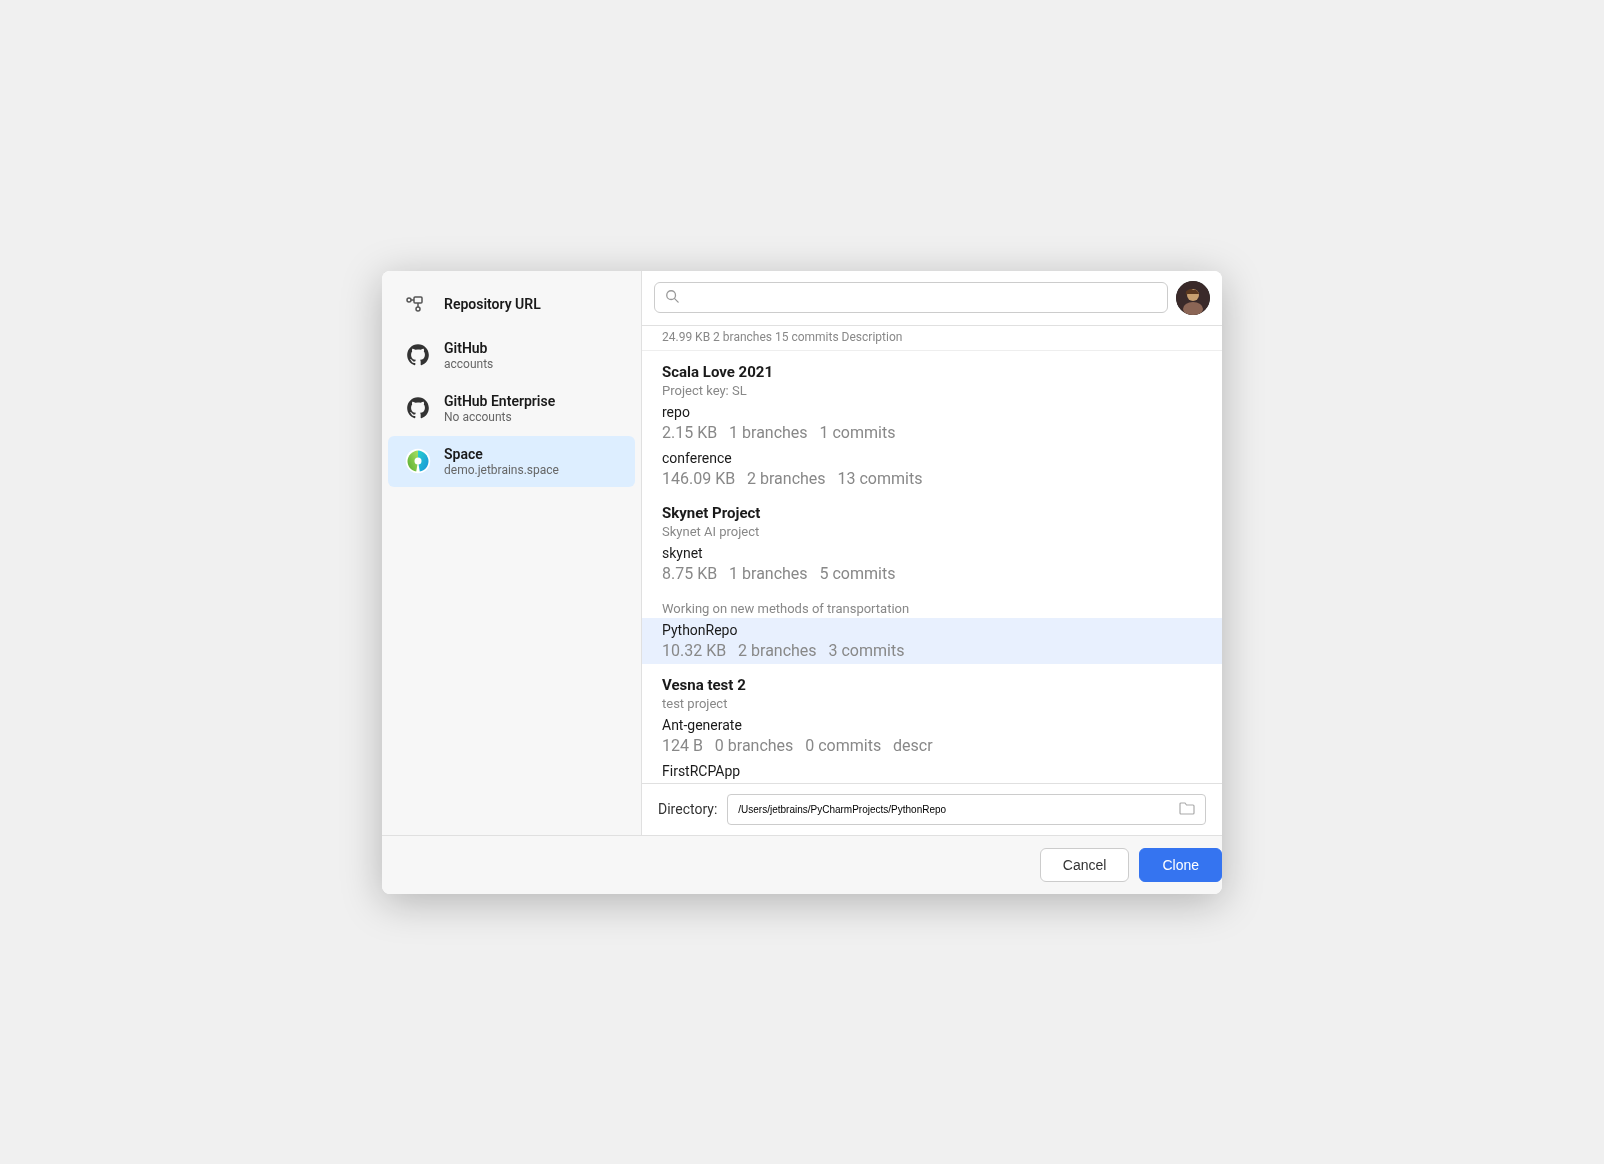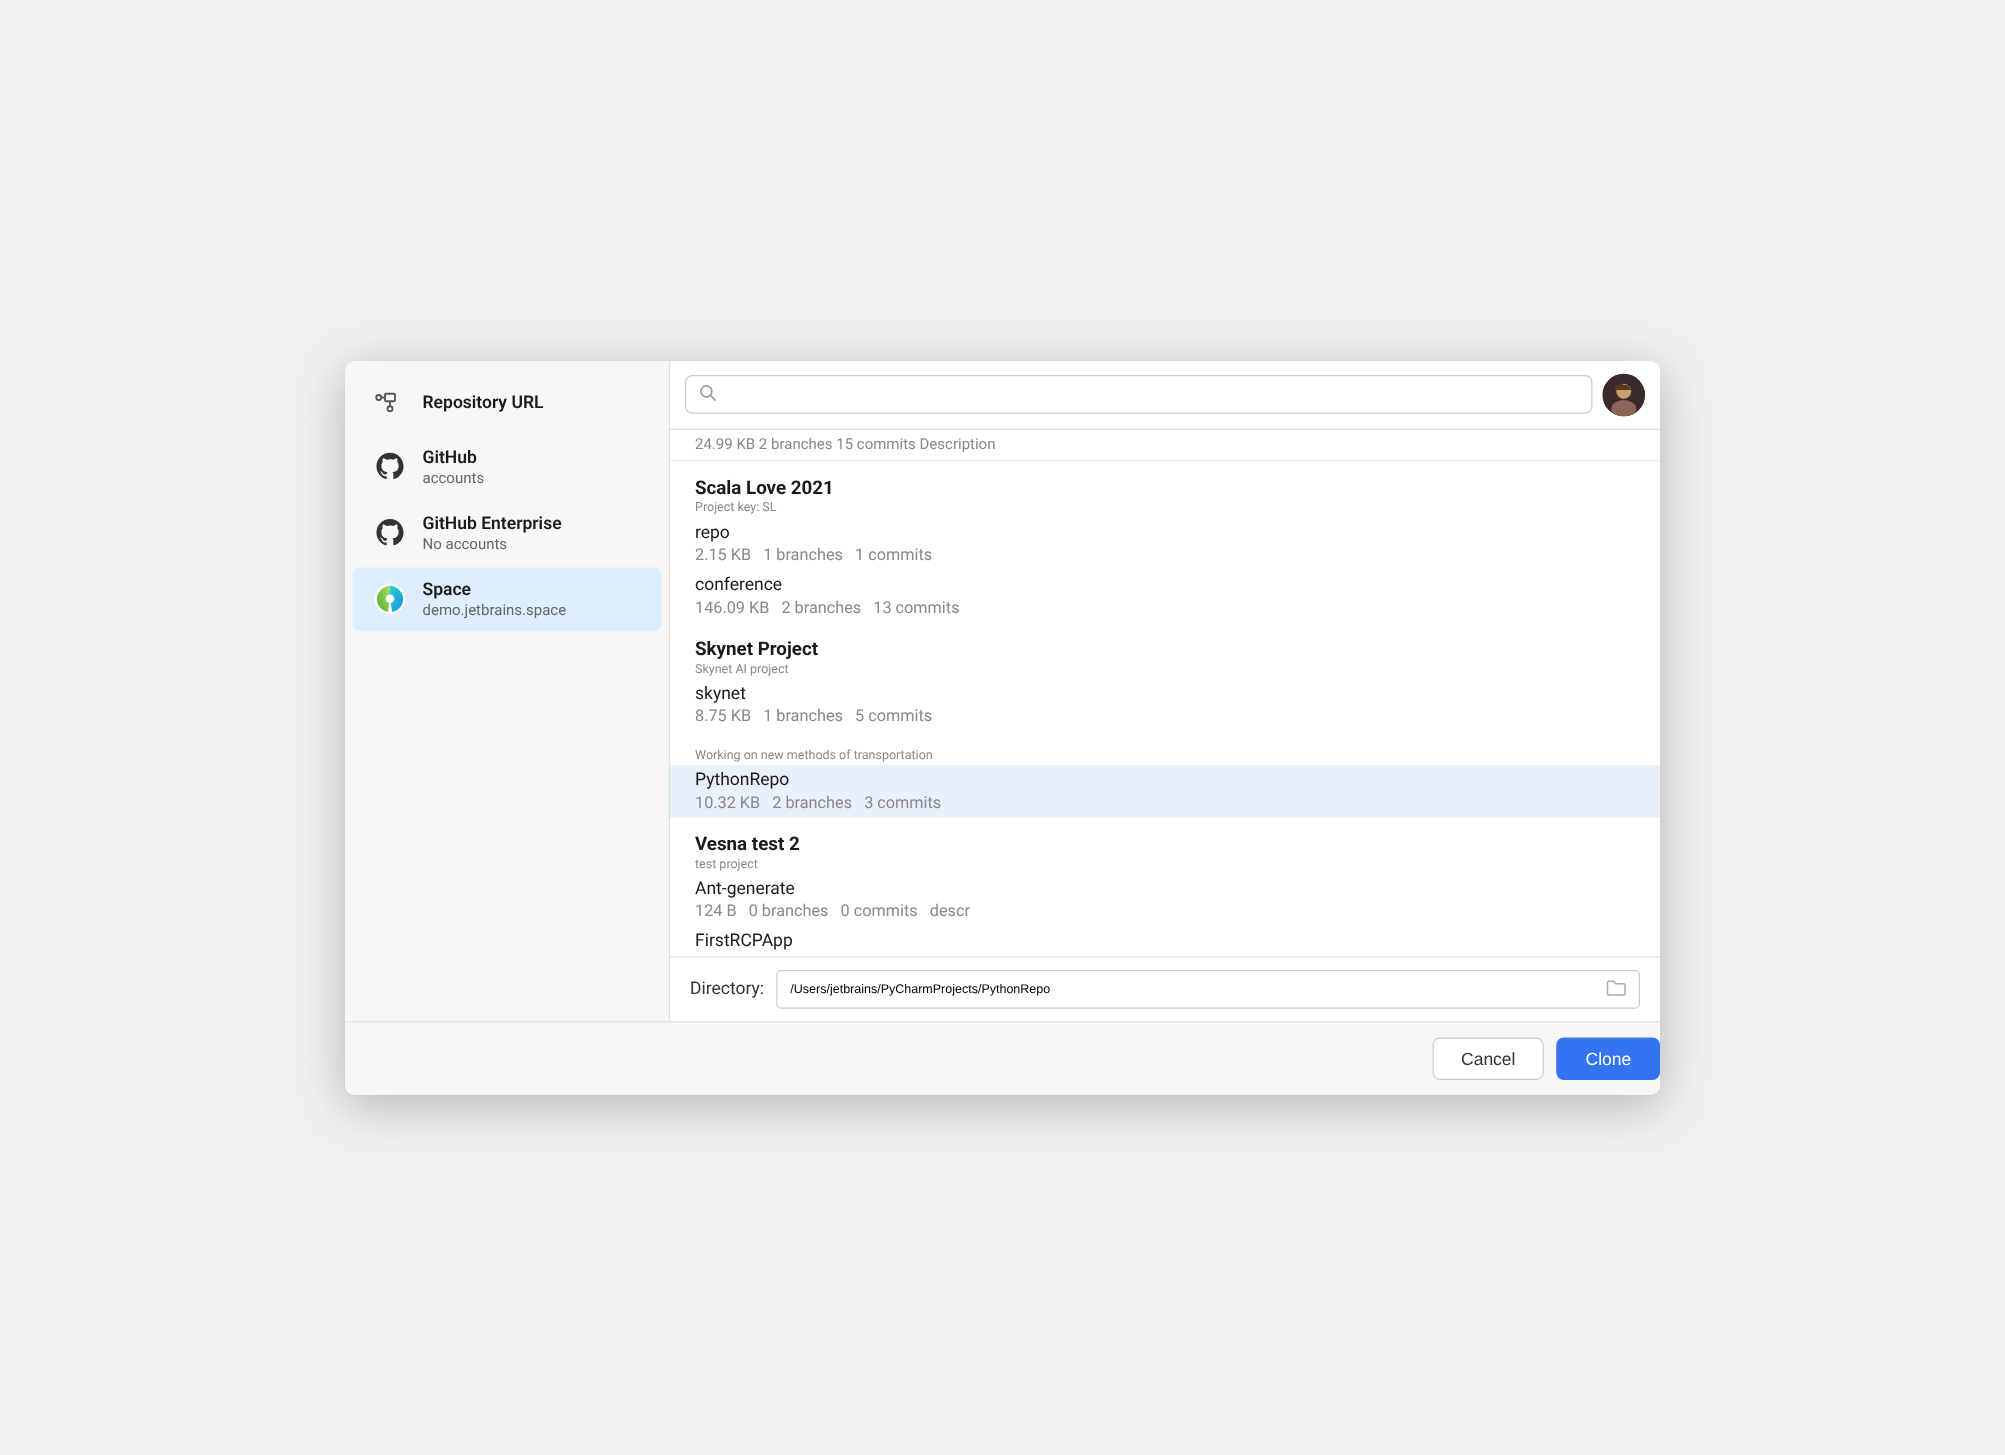--- a/index.html
+++ b/index.html
@@ -5,21 +5,21 @@
     * { box-sizing: border-box; margin: 0; padding: 0; }
     body {
       font-family: -apple-system, BlinkMacSystemFont, "Segoe UI", Roboto, sans-serif;
       background: #f0f0f0;
       display: flex;
       align-items: center;
       justify-content: center;
       min-height: 100vh;
     }
     .dialog {
-      width: 1052px;
+      width: 840px;
       background: #fff;
       border-radius: 8px;
       box-shadow: 0 8px 40px rgba(0,0,0,0.25);
       overflow: hidden;
       display: flex;
       flex-direction: column;
     }
     .dialog-body {
       display: flex;
       flex: 1;
@@ -132,34 +132,34 @@
     }
     .repo-item-row.selected {
       background: #e8f0fe;
     }
     .repo-name {
       font-size: 14px;
       color: #1a1a1a;
       font-weight: 400;
     }
     .repo-meta {
-      font-size: 13px;
+      font-size: 16px;
       color: #888;
       margin-top: 3px;
     }
     .project-header {
       padding: 12px 36px 2px 20px;
     }
     .project-title {
       font-size: 15px;
       font-weight: 700;
       color: #1a1a1a;
     }
     .project-desc {
-      font-size: 10px;
+      font-size: 13px;
       color: #888;
       margin-top: 2px;
     }
     .top-meta {
       padding: 4px 20px 6px 20px;
       font-size: 12px;
       color: #888;
       border-bottom: 1px solid #eee;
     }
     

